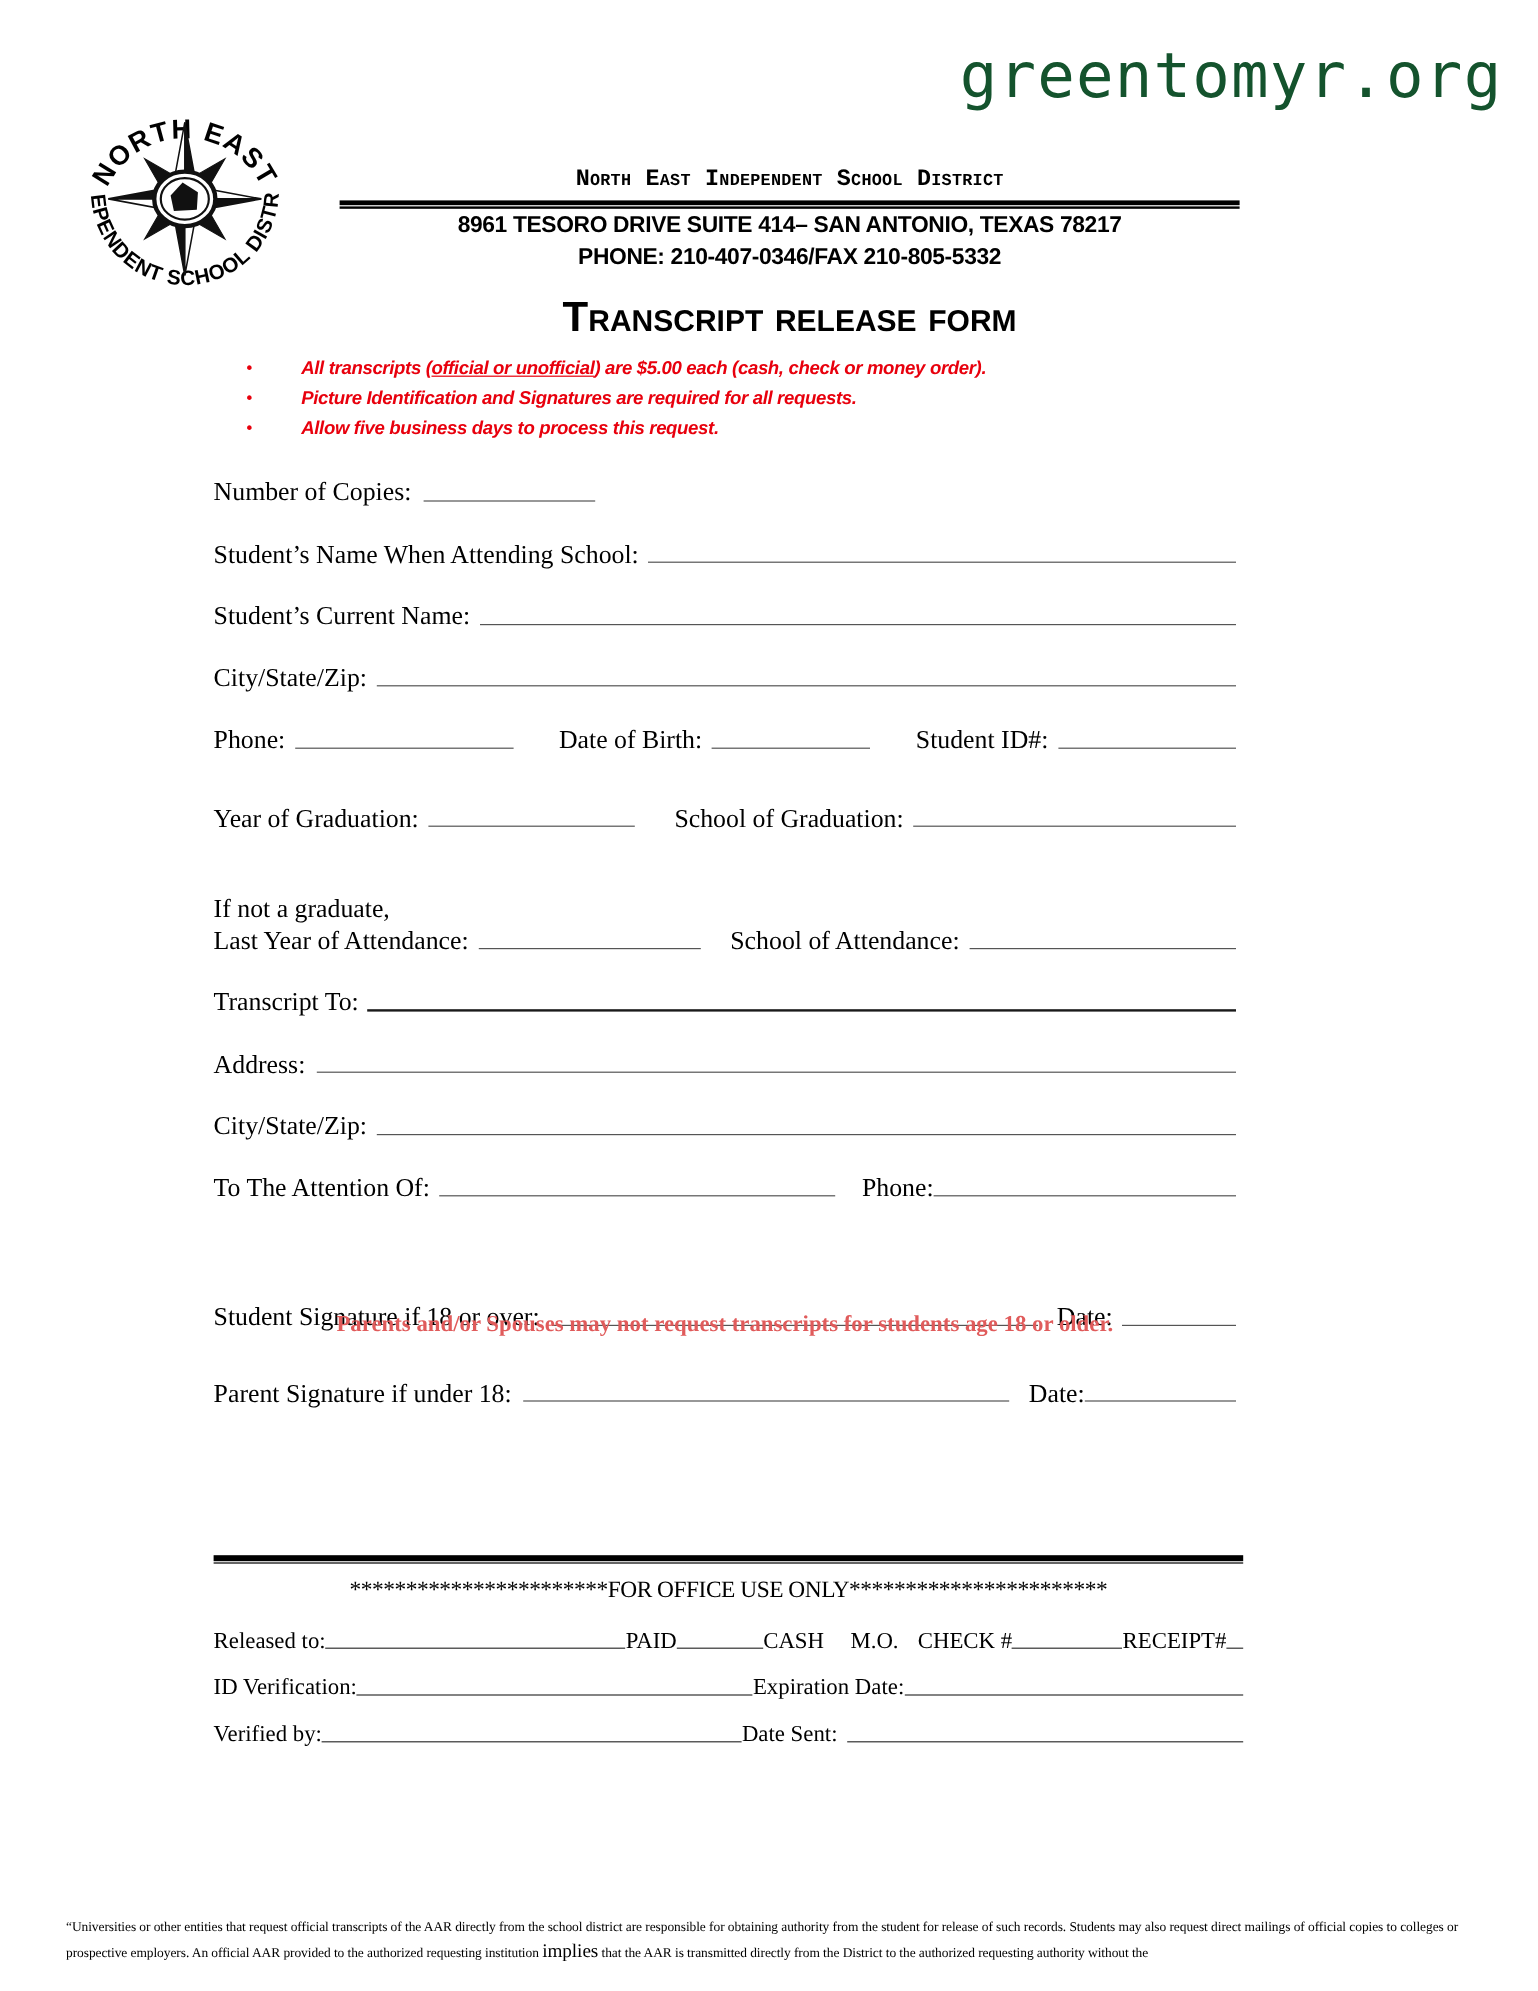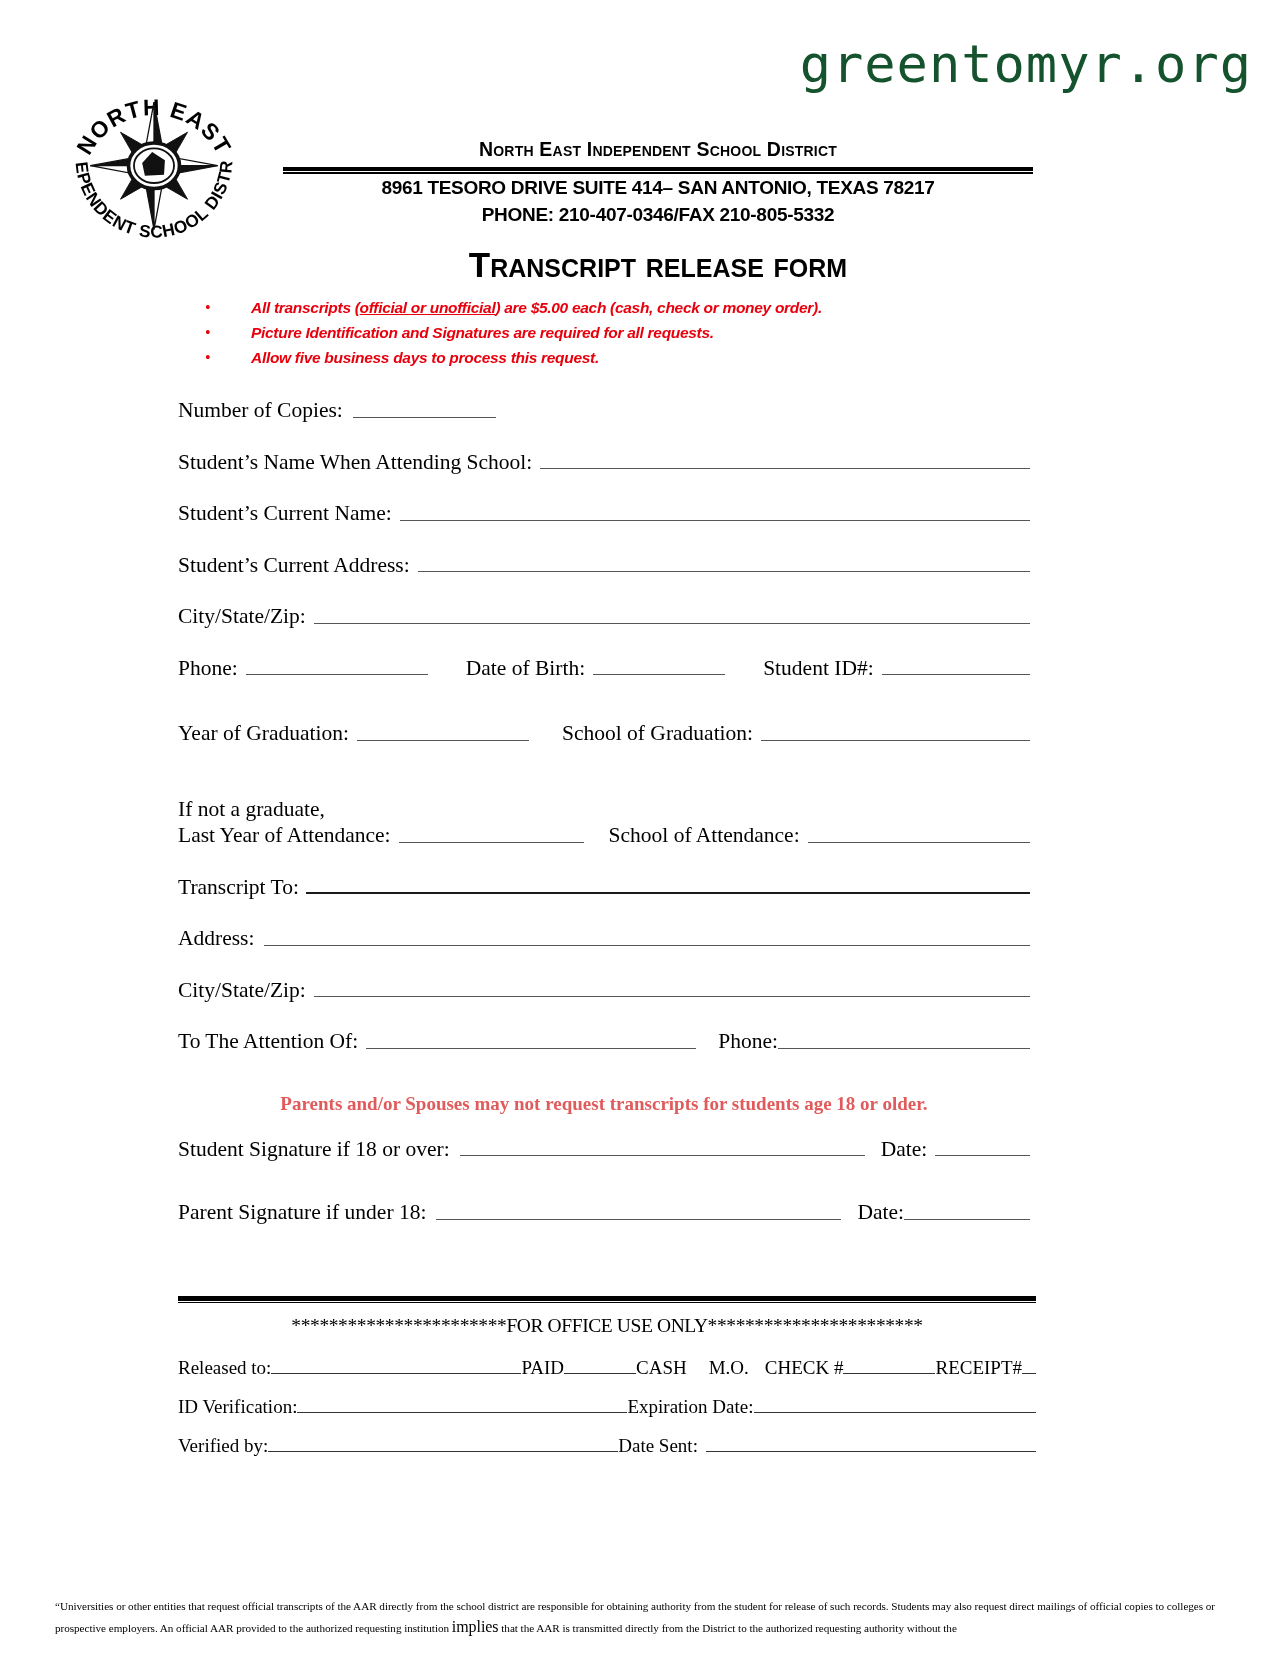--- a/index.html
+++ b/index.html
@@ -38,21 +38,21 @@
 
   
   .header {
     position: absolute;
     left: 283px;
     top: 138px;
     width: 750px;
     text-align: center;
   }
   .district-name {
-    font-family: Liberation Sans, sans-serif;
+    font-family: Liberation Mono, monospace;
     font-weight: bold;
     font-size: 19.5px;
     font-variant: small-caps;
     letter-spacing: 0.2px;
     line-height: 1.15;
     text-align: center;
   }
   .rule-double {
     margin-top: 7px;
     border-top: 4px solid #000;
@@ -269,24 +269,20 @@
   <div class="frow" style="margin-bottom:30px;">
     <span class="lbl">Student’s Name When Attending School:</span>
     <span class="blank grow" style="margin-left:8px;"></span>
   </div>
 
   <div class="frow" style="margin-bottom:30px;">
     <span class="lbl">Student’s Current Name:</span>
     <span class="blank grow" style="margin-left:8px;"></span>
   </div>
 
-  <div class="frow" style="margin-bottom:30px;">
-    <span class="lbl">Student’s Current Address:</span>
-    <span class="blank grow" style="margin-left:8px;"></span>
-  </div>
 
   <div class="frow" style="margin-bottom:30px;">
     <span class="lbl">City/State/Zip:</span>
     <span class="blank grow" style="margin-left:8px;"></span>
   </div>
 
   <div class="frow" style="margin-bottom:30px;">
     <span class="lbl">Phone:</span>
     <span class="blank" style="width:182px;margin-left:8px;"></span>
     <span class="gap" style="width:38px;"></span>

